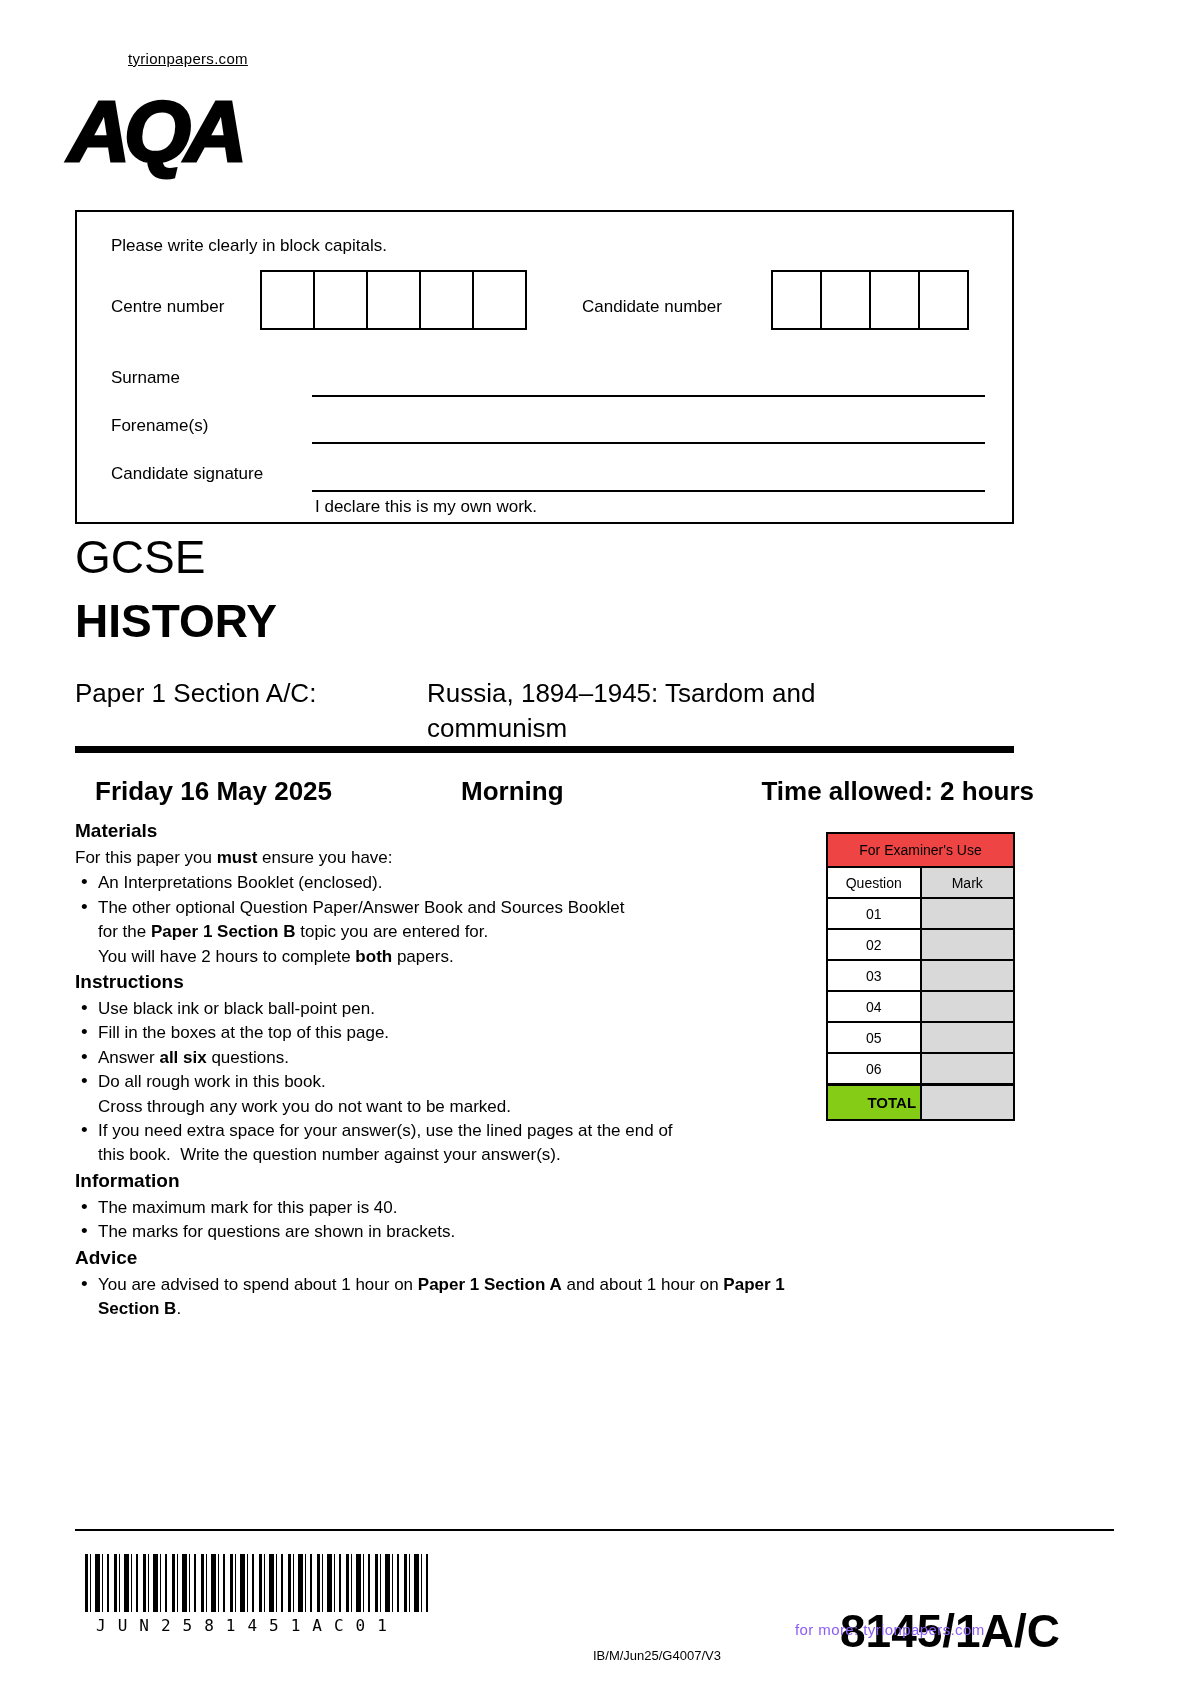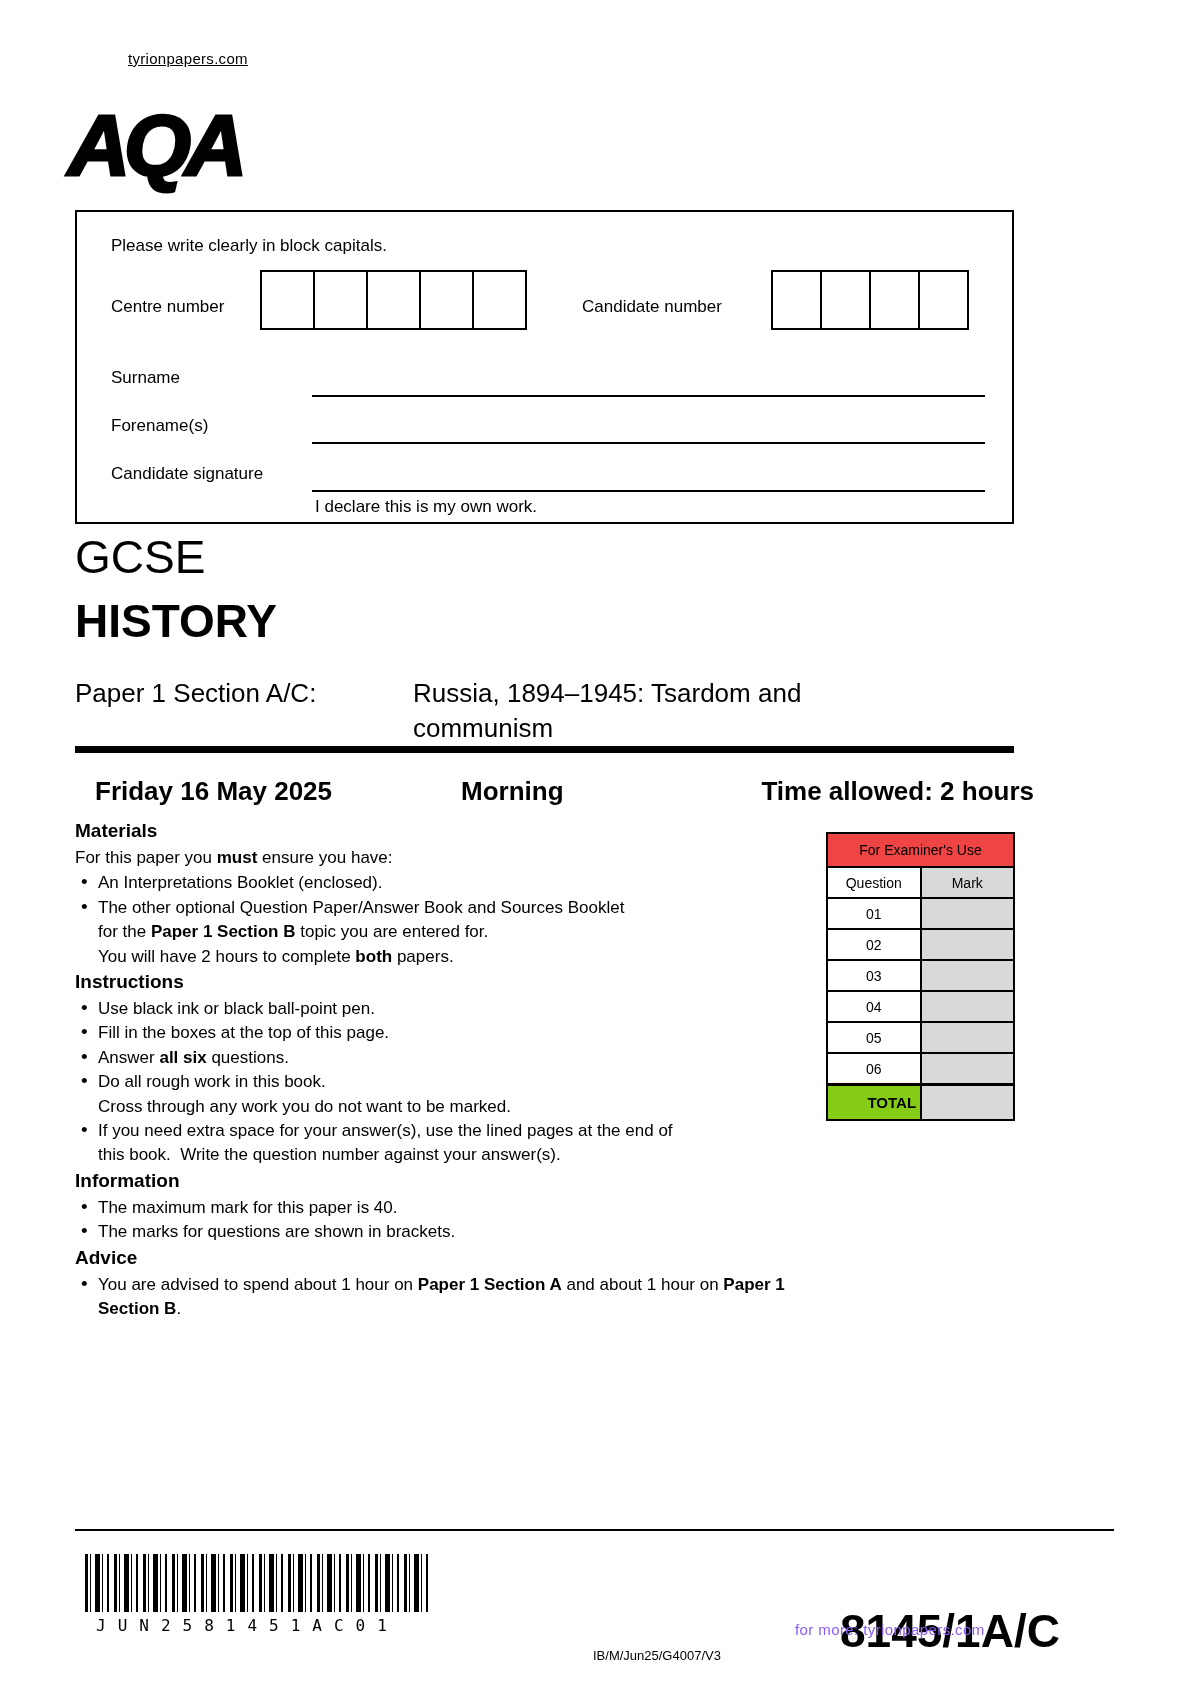--- a/index.html
+++ b/index.html
@@ -4,21 +4,21 @@
 <style>
   html,body{margin:0;padding:0;background:#fff;}
   body{width:1191px;height:1684px;position:relative;color:#000;
        font-family:"Liberation Sans","DejaVu Sans",sans-serif;}
   .abs{position:absolute;}
   strong{font-weight:700;}
 
   
   .watermark{left:128px;top:50px;font-size:15px;letter-spacing:.3px;text-decoration:underline;}
   .aqa-logo{left:68px;top:84px;font-size:86px;line-height:1.1;font-weight:700;
-            font-style:italic;letter-spacing:-6px;margin-top:14px;-webkit-text-stroke:3px #000;}
+            font-style:italic;letter-spacing:-6px;-webkit-text-stroke:3px #000;}
 
   
   .cand-box{left:75px;top:210px;width:935px;height:310px;border:2px solid #000;}
   .cand-box .lbl{position:absolute;font-size:17px;}
   .instruction{position:absolute;left:34px;top:24px;font-size:17px;}
   .cells{position:absolute;display:flex;border:2px solid #000;background:#fff;}
   .cells .cell{width:51px;height:56px;border-right:2px solid #000;}
   .cells .cell:last-child{border-right:none;}
   .cand-cells .cell{width:47px;}
   .centre-cells{left:183px;top:58px;}
@@ -30,21 +30,21 @@
   .signature-label{left:34px;top:252px;}
   .wline{position:absolute;border-bottom:2px solid #000;height:0;}
   .surname-line{left:235px;top:183px;width:673px;}
   .forename-line{left:235px;top:230px;width:673px;}
   .signature-line{left:235px;top:278px;width:673px;}
   .declaration{position:absolute;left:238px;top:285px;font-size:17px;}
 
   
   .qual{left:75px;top:532px;font-size:46px;font-weight:400;line-height:1.1;}
   .subject{left:75px;top:596px;font-size:46px;font-weight:700;line-height:1.1;}
-  .paper-row{left:75px;top:676px;width:950px;display:flex;font-size:26px;line-height:35px;}
+  .paper-row{left:75px;top:676px;width:950px;display:flex;font-size:26px;line-height:35px;gap:14px;}
   .paper-label{width:338px;flex:none;}
   .paper-topic{width:485px;}
   .rule{left:75px;top:746px;width:939px;height:7px;background:#000;}
 
   .session-row{left:75px;top:776px;width:939px;font-size:26px;font-weight:700;height:34px;margin-left:20px;}
   .session-morning{position:absolute;left:366px;top:0;}
   .session-time{position:absolute;right:0;top:0;}
 
   
   .left-col{left:75px;top:818px;width:758px;font-size:17px;line-height:24.4px;}

